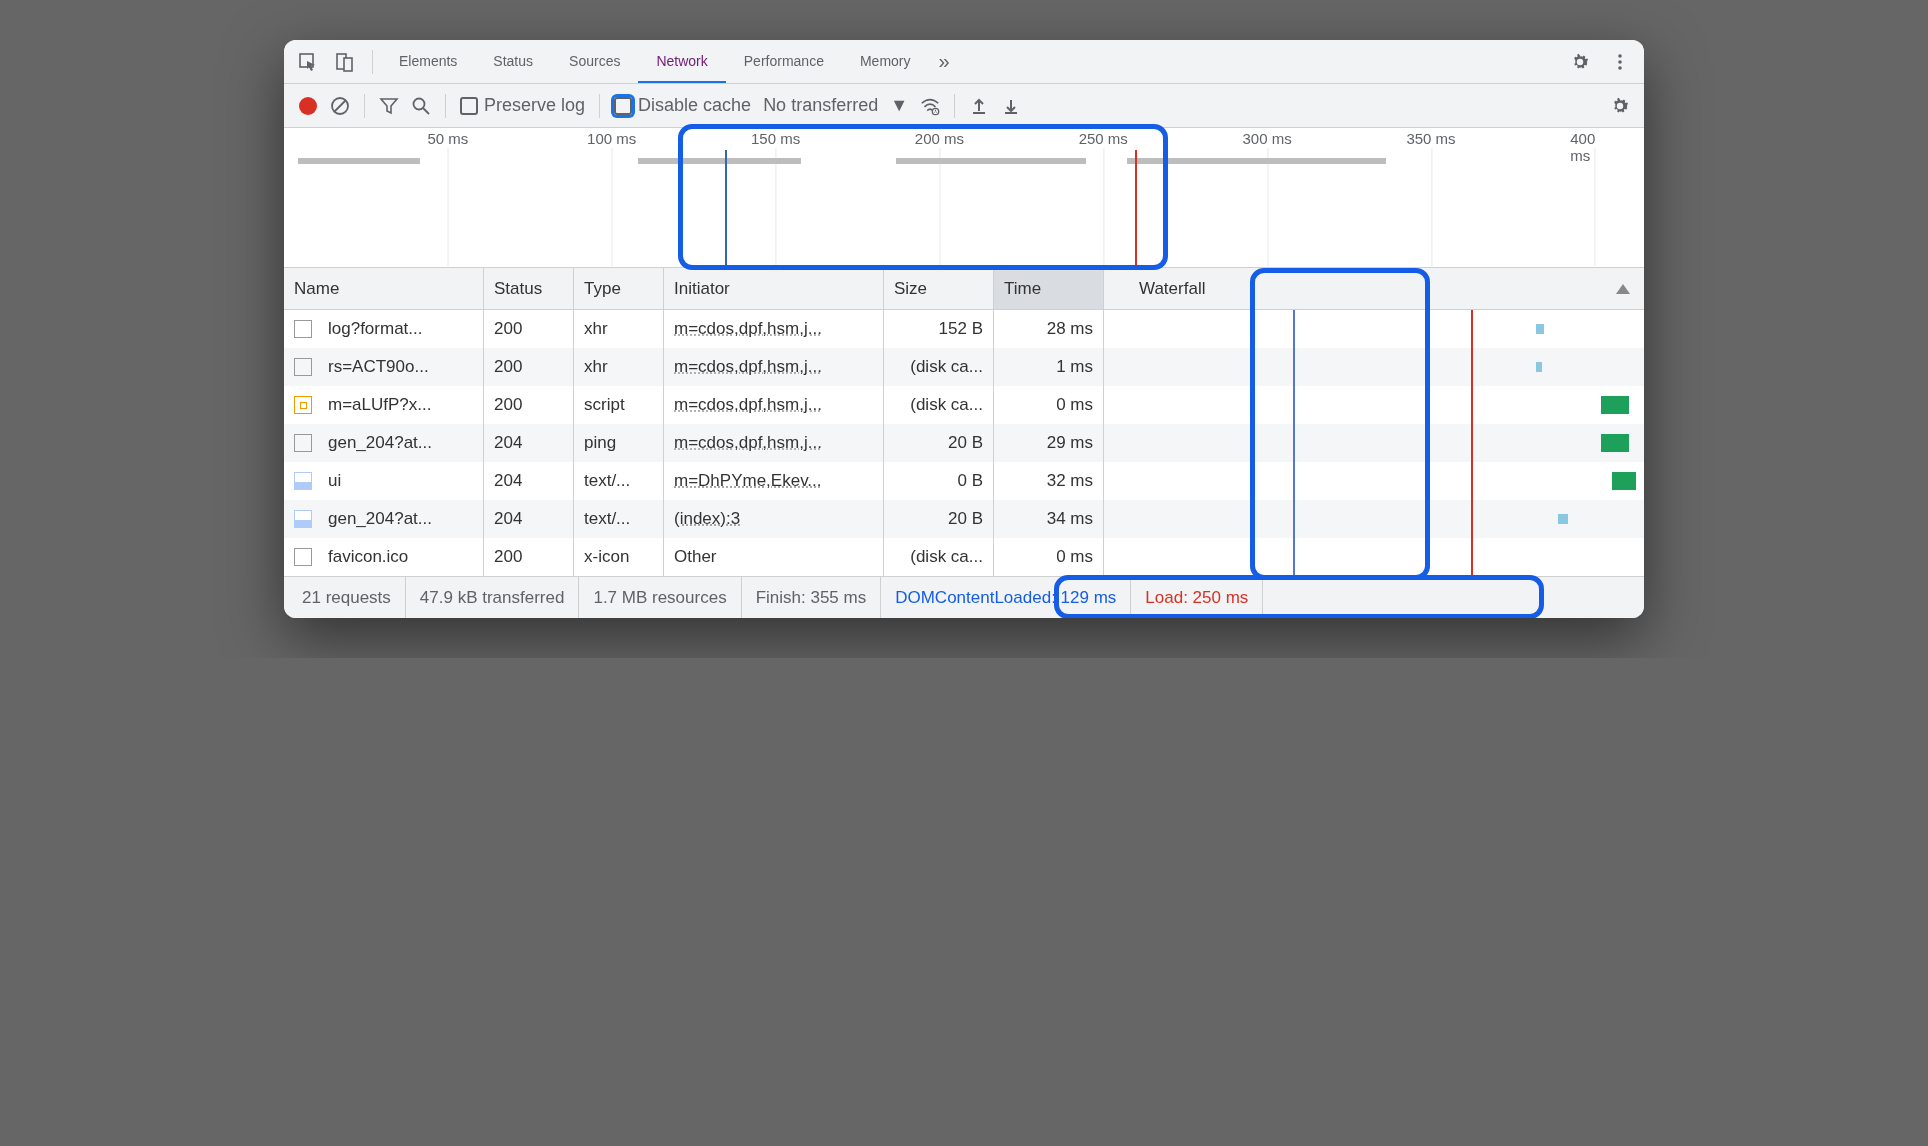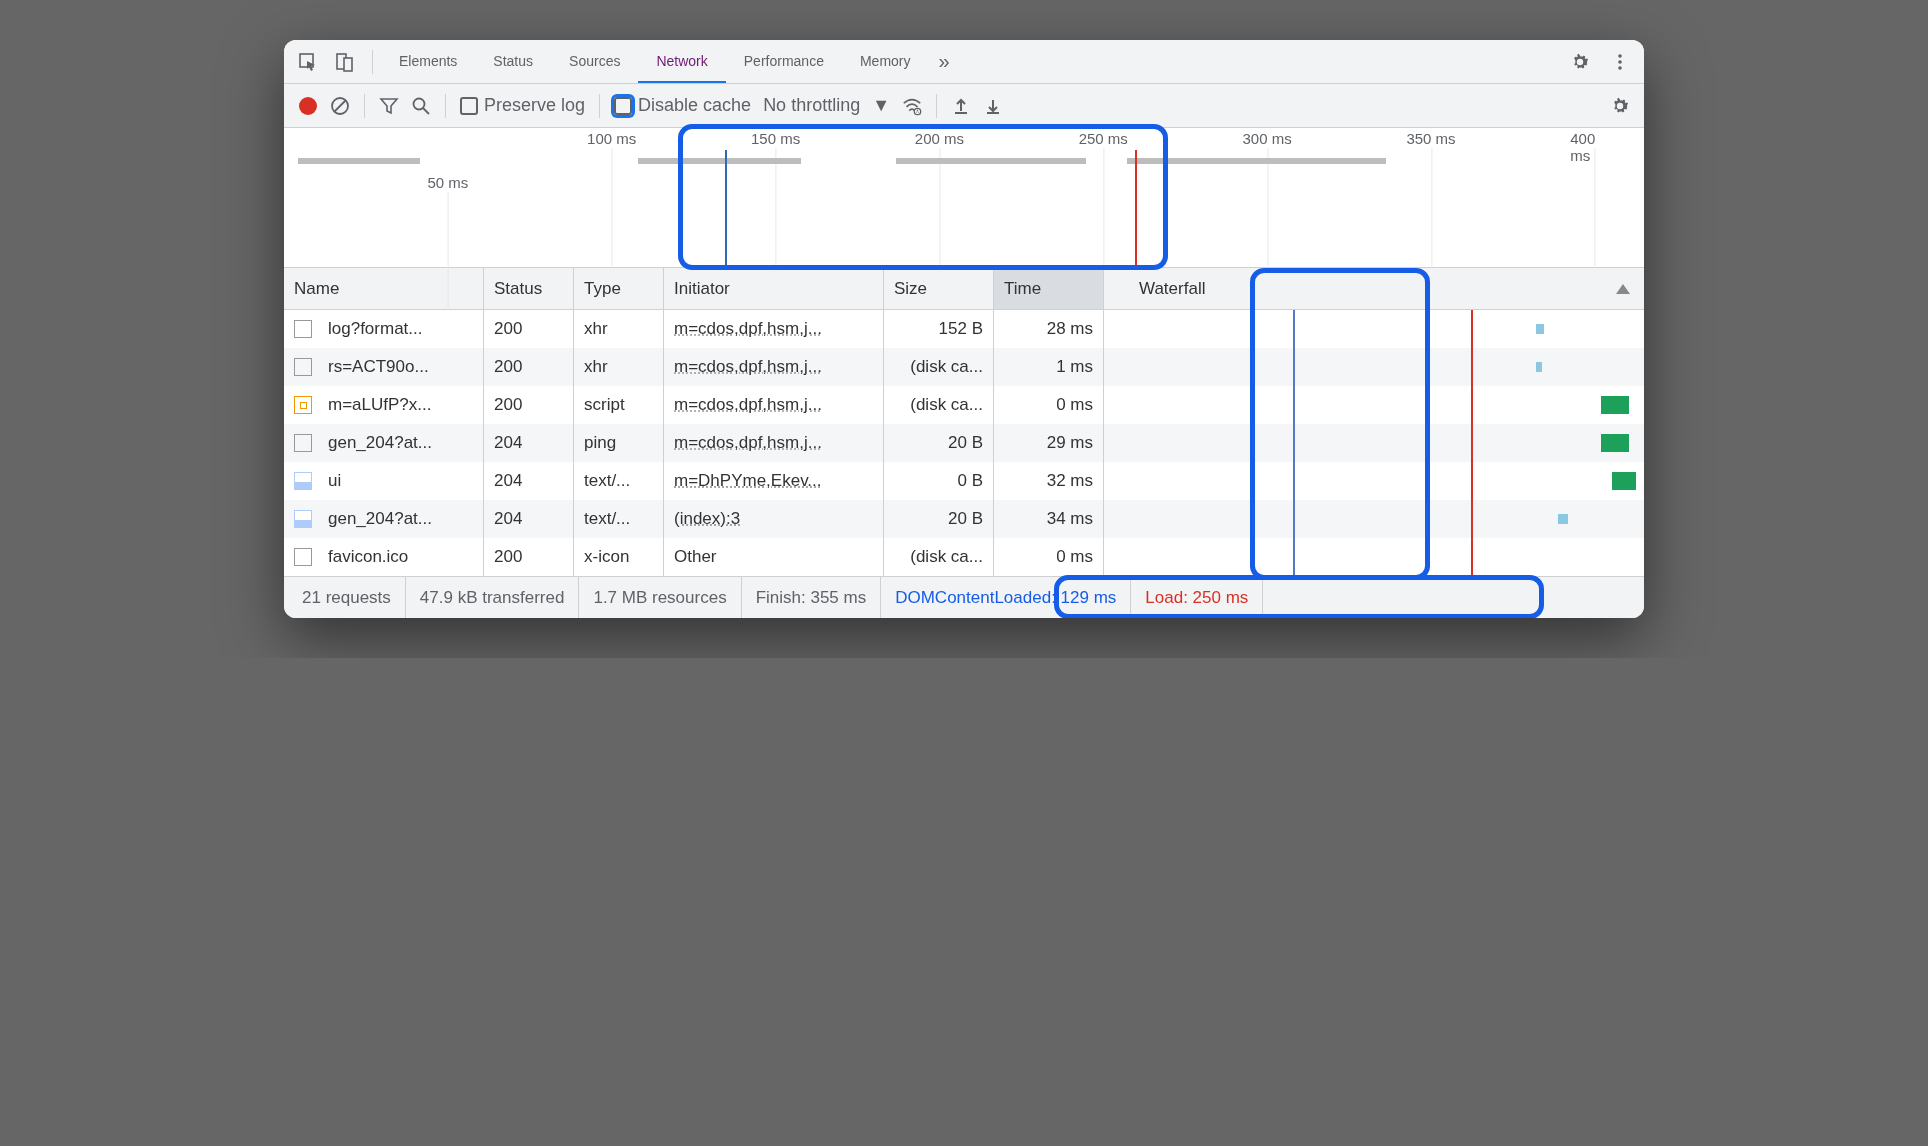--- a/index.html
+++ b/index.html
@@ -248,21 +248,21 @@
     <label class="check-wrap">
       <span class="checkbox"></span>
       <span>Preserve log</span>
     </label>
     <div class="tabs-divider"></div>
     <label class="check-wrap highlighted">
       <span class="checkbox"></span>
       <span>Disable cache</span>
     </label>
     <div class="select-text">
-      <span>No throttling</span>
+      <span>No transferred</span>
       <span style="color:#5f6368;">▼</span>
     </div>
     <div class="icon-btn">
       <svg width="22" height="22" viewBox="0 0 24 24">
           <path fill="none" stroke="#5f6368" stroke-width="1.8" d="M3 9 Q12 1 21 9 M6 13 Q12 7 18 13 M9 17 Q12 14 15 17"></path>
           <circle cx="18" cy="18" r="3.5" fill="#f1f3f4" stroke="#5f6368" stroke-width="1.4"></circle>
           <path d="M18 16 v1.5 M16.7 19 l1-.8 M19.3 19 l-1-.8" stroke="#5f6368" stroke-width="1"></path>
         </svg>
     </div>
     <div class="tabs-divider"></div>
@@ -281,21 +281,21 @@
     <div style="margin-left:auto"></div>
     <div class="icon-btn">
       <svg width="22" height="22" viewBox="0 0 24 24">
           <path fill="#5f6368" d="M19.4 13l.6-1-.6-1 1.5-1.2-1-1.7-1.9.5-.8-.8.5-1.9-1.7-1-1.2 1.5-1-.6-1 .6L10.6 3l-1.7 1 .5 1.9-.8.8-1.9-.5-1 1.7L7.2 11l-.6 1 .6 1-1.5 1.2 1 1.7 1.9-.5.8.8-.5 1.9 1.7 1 1.2-1.5 1 .6 1-.6 1.2 1.5 1.7-1-.5-1.9.8-.8 1.9.5 1-1.7L19.4 13zM12 15.5A3.5 3.5 0 1 1 12 8.5a3.5 3.5 0 0 1 0 7z"></path>
         </svg>
     </div>
   </div>
 
   <div class="overview">
     <div class="overview-ticks">
-        <div class="overview-tick" style="left: 12.0482%; margin-top: 44px;">50 ms</div>
+        <div class="overview-tick" style="left: 12.0482%;">50 ms</div>
         <div class="overview-tick" style="left: 24.0964%;">100 ms</div>
         <div class="overview-tick" style="left: 36.1446%;">150 ms</div>
         <div class="overview-tick" style="left: 48.1928%;">200 ms</div>
         <div class="overview-tick" style="left: 60.241%;">250 ms</div>
         <div class="overview-tick" style="left: 72.2892%;">300 ms</div>
         <div class="overview-tick" style="left: 84.3373%;">350 ms</div>
         <div class="overview-tick" style="left: 96.3855%;">400 ms</div>
       </div>
     <div class="overview-body">
       <div class="overview-bar" style="left:1%; width:9%"></div>

